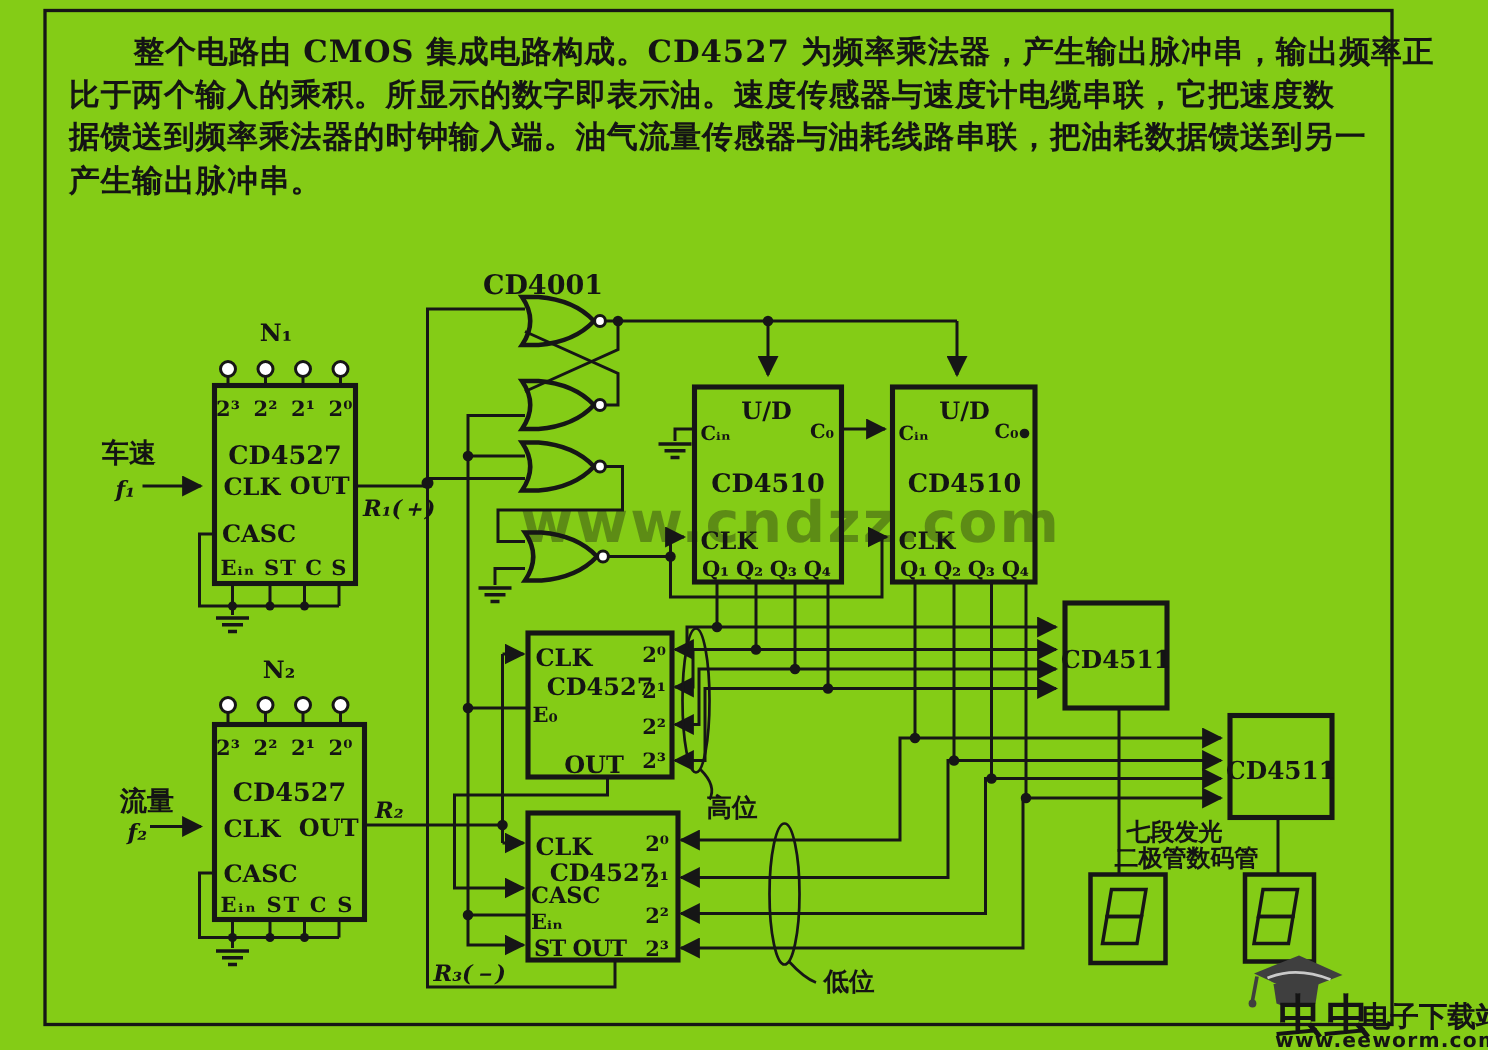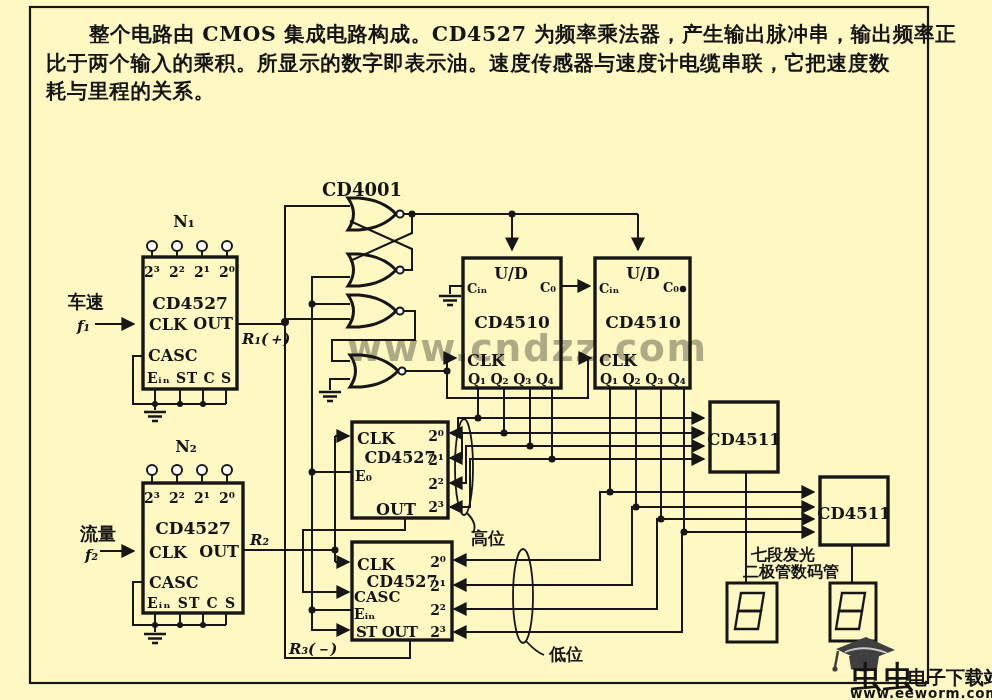--- a/index.html
+++ b/index.html
@@ -1,16 +1,16 @@
 <!DOCTYPE html>
 <html><head>
 <meta charset="utf-8">
 <style>
   html,body{margin:0;padding:0;background:#e8e8e8;}
-  .screen{position:relative;width:992px;height:700px;background:#fef9c3;overflow:hidden;
+  .screen{position:relative;width:992px;height:700px;background:#84cc16;overflow:hidden;
           font-family:"DejaVu Serif","Liberation Serif",serif;color:#141414;}
   .para{position:absolute;left:46px;top:20px;width:876px;line-height:28.6px;
         font-size:20.5px;font-weight:600;letter-spacing:0.6px;color:#141414;}
   .para .ln{white-space:nowrap;}
   .para .ln:first-child{text-indent:43px;}
   svg text{font-family:"DejaVu Serif","Liberation Serif",serif;font-weight:700;fill:#141414;}
   .wm-center{font-family:"DejaVu Sans","Liberation Sans",sans-serif;font-weight:700;}
   .logo-sans{font-family:"DejaVu Sans","Liberation Sans",sans-serif;font-weight:700;}
   .wire{stroke:#161616;stroke-width:2;fill:none;}
   .box{fill:none;stroke:#161616;stroke-width:3.4;}
@@ -23,21 +23,22 @@
 </style>
 </head>
 <body>
 
 <div class="screen">
 
   
   <div class="para">
     <div class="ln">整个电路由 CMOS 集成电路构成。CD4527 为频率乘法器，产生输出脉冲串，输出频率正</div>
     <div class="ln">比于两个输入的乘积。所显示的数字即表示油。速度传感器与速度计电缆串联，它把速度数</div>
-    <div class="ln">耗与里程的关系。</div>
+    <div class="ln">据馈送到频率乘法器的时钟输入端。油气流量传感器与油耗线路串联，把油耗数据馈送到另一</div>
+    <div class="ln">产生输出脉冲串。</div>
   </div>
 
   <svg width="992" height="700" viewBox="0 0 992 700">
     <defs>
       <marker id="ma" viewBox="0 0 10 10" refX="9" refY="5" markerWidth="7" markerHeight="7" orient="auto-start-reverse">
         <path d="M0,0 L10,5 L0,10 Z" fill="#161616"></path>
       </marker>
     </defs>
 
     <rect x="30" y="7" width="898" height="676" fill="none" stroke="#161616" stroke-width="2.2"></rect>

